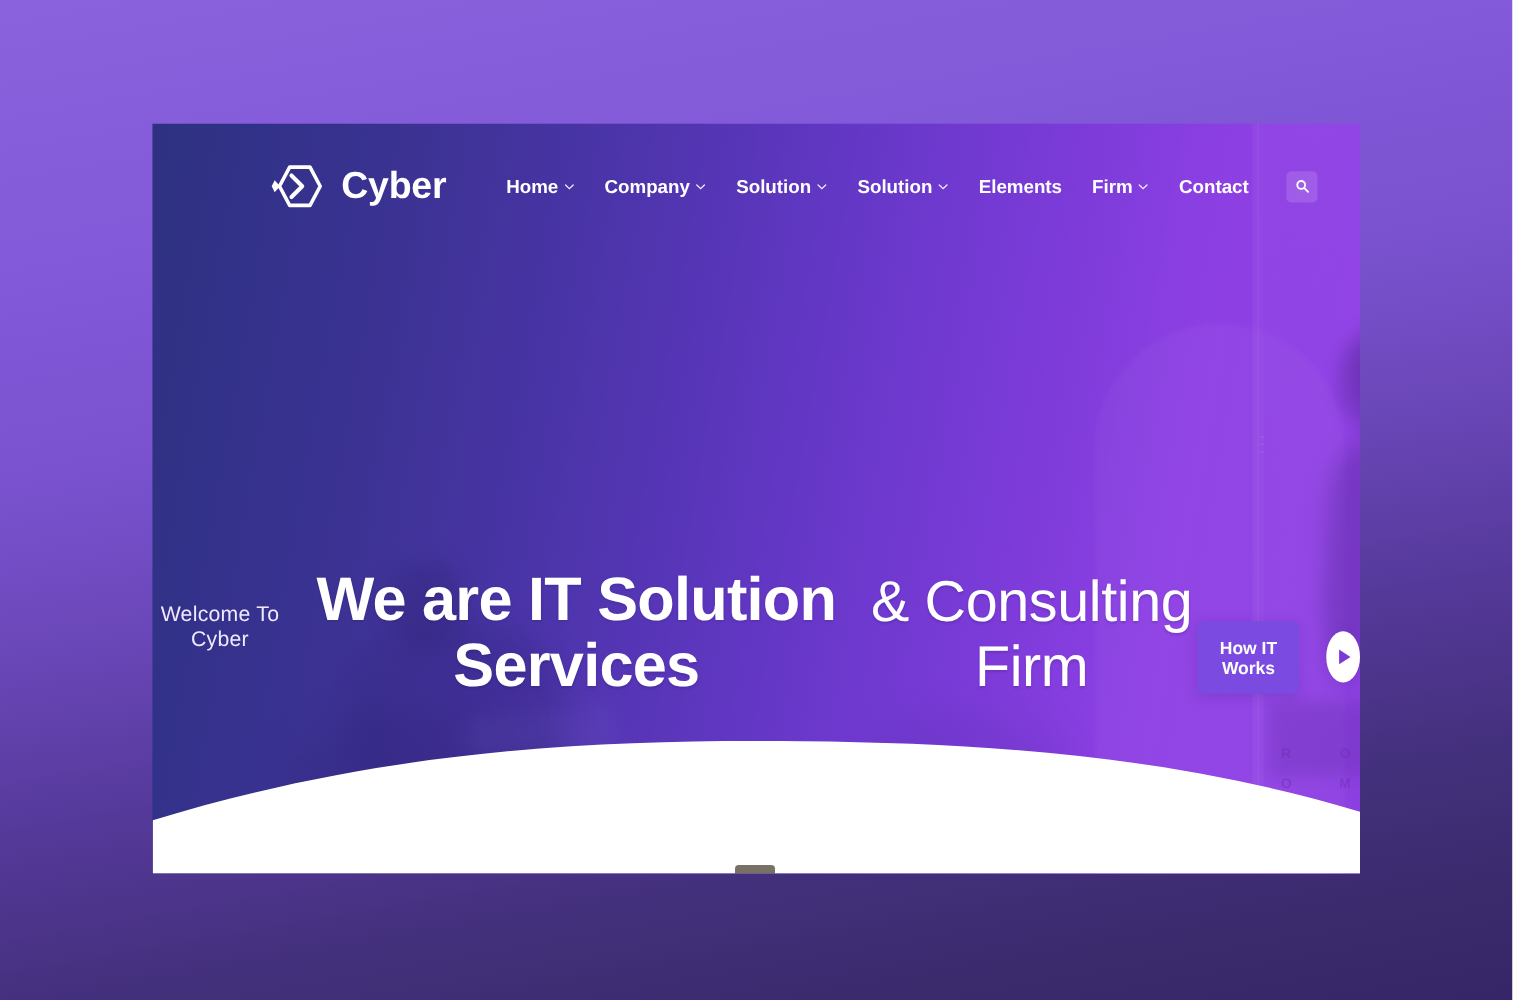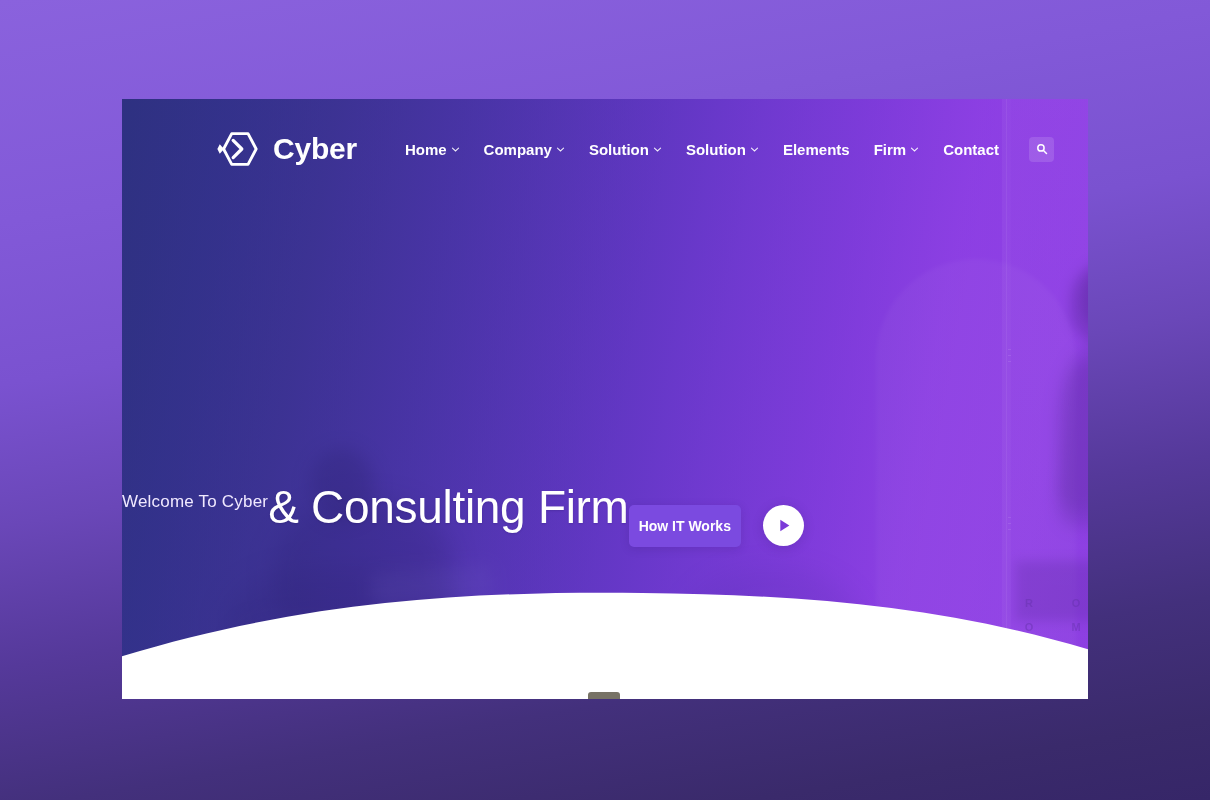--- a/index.html
+++ b/index.html
@@ -375,20 +375,21 @@
             <circle cx="6.6" cy="6.6" r="4.2" stroke="#ffffff" stroke-width="2" fill="none"></circle>
             <path d="M10 10 L14 14" stroke="#ffffff" stroke-width="2" stroke-linecap="round"></path>
           </svg>
         </div>
 
       </nav>
     </div>
 
     <div class="hero">
       <div class="hero-eyebrow">Welcome To Cyber</div>
+      <h1 class="hero-line1">We are IT Solution Services</h1>
       <h2 class="hero-line2">&amp; Consulting Firm</h2>
 
       <div class="hero-actions">
         <button class="btn-primary">How IT Works</button>
         <button class="btn-play">
           <svg viewBox="0 0 16 16">
             <path d="M3.5 1.8 L13.2 8 L3.5 14.2 Z" fill="#7b3ad8"></path>
           </svg>
         </button>
       </div>

